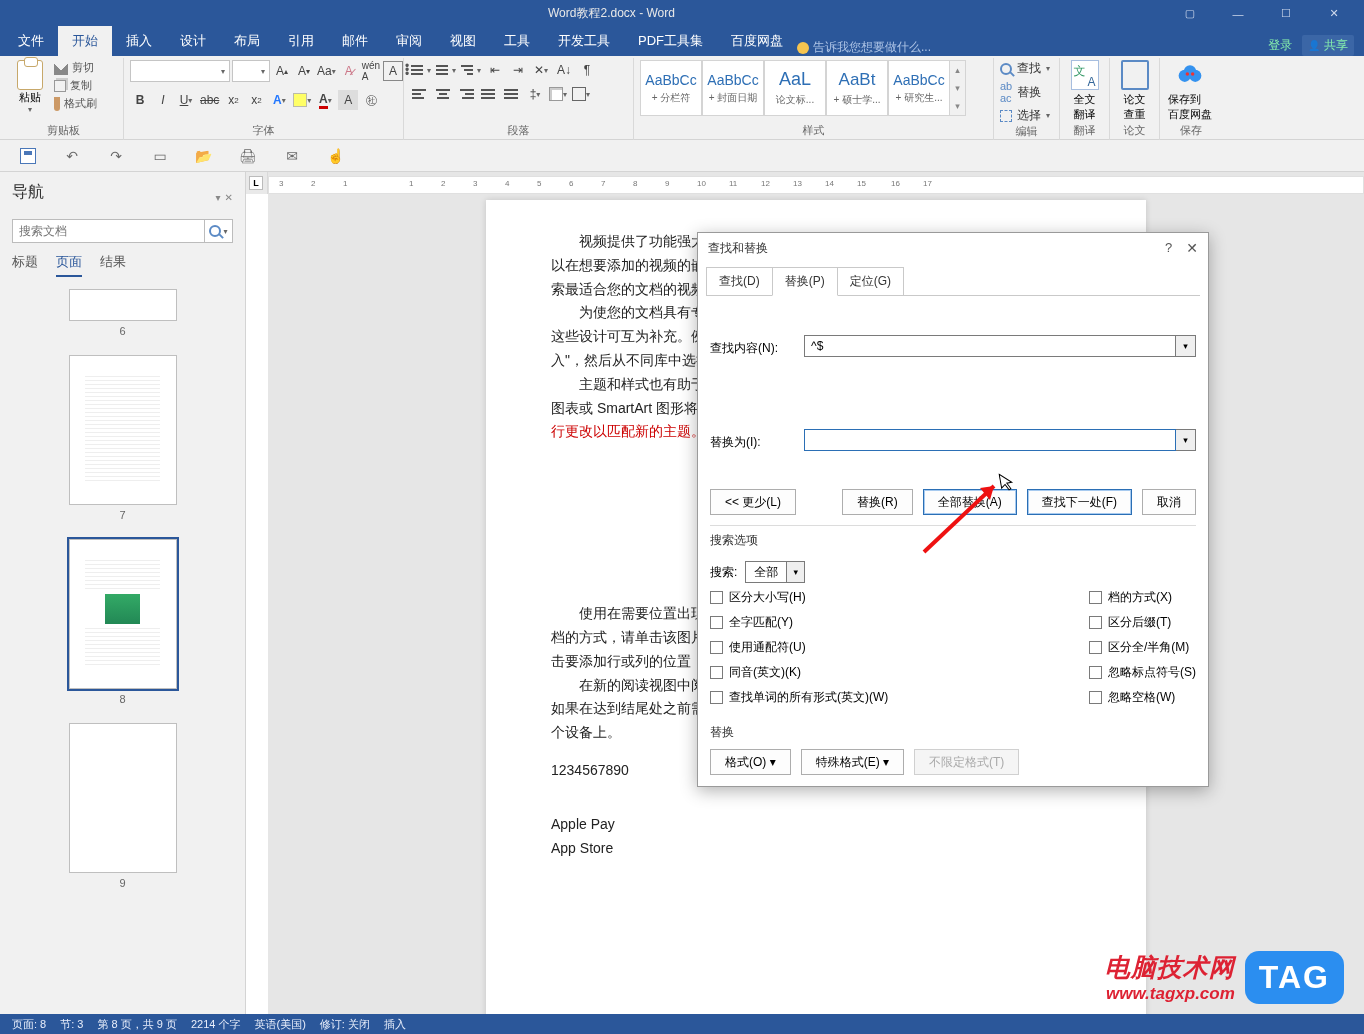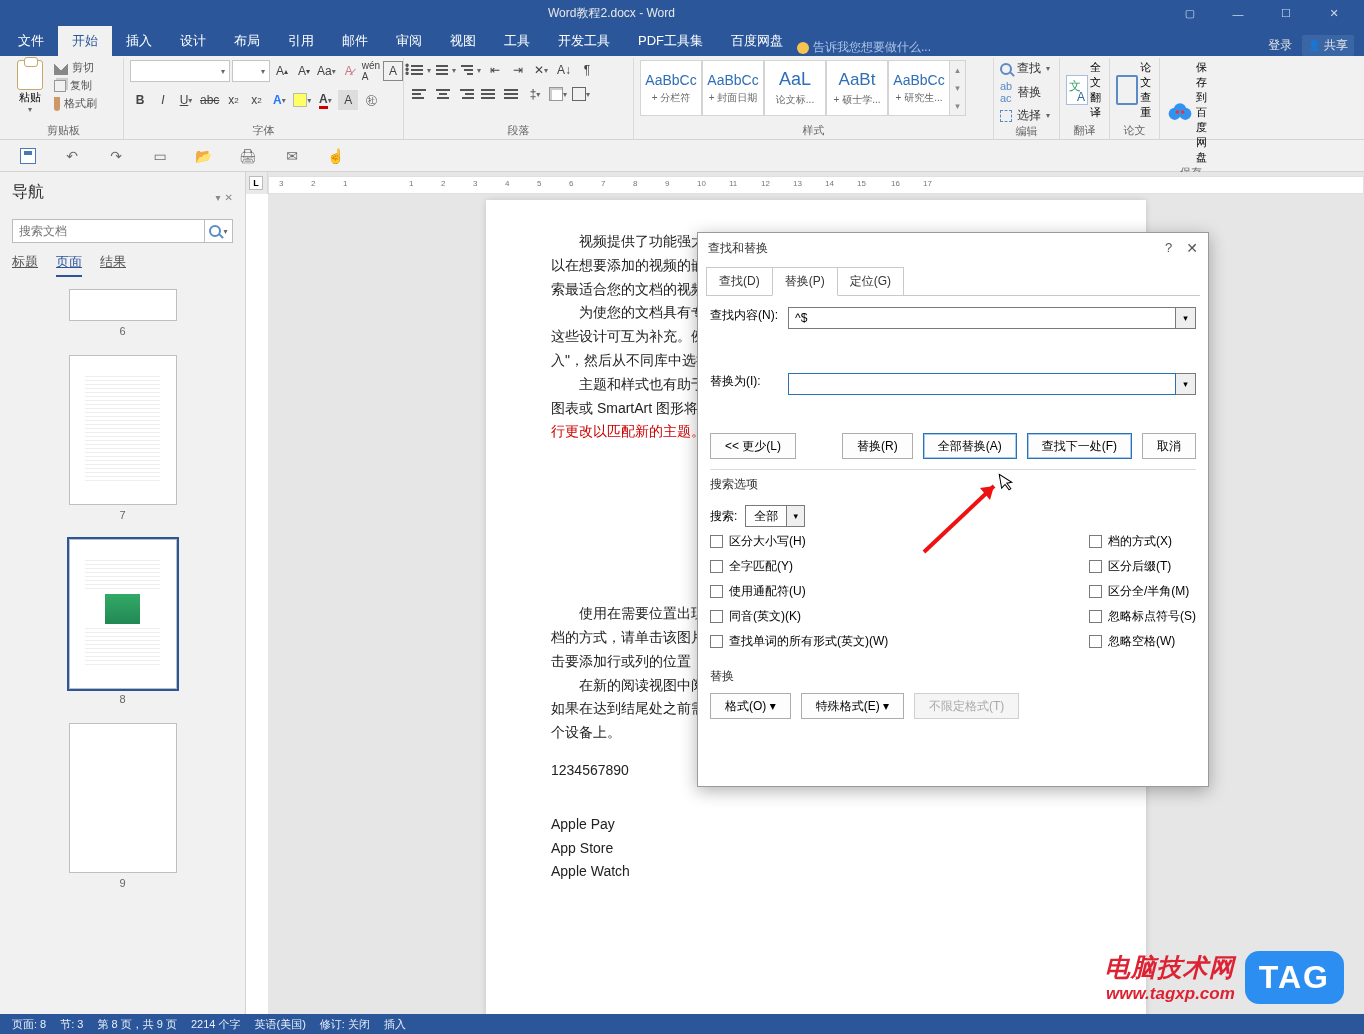--- a/index.html
+++ b/index.html
@@ -9,21 +9,21 @@
 .titlebar { background: #2b579a; color: #fff; height: 27px; display: flex; align-items: center; padding: 0 8px; }
 .titlebar .spacer-left { width: 540px; }
 .titlebar .title { flex: 1; text-align: left; font-size: 12px; color: #e8e8e8; }
 .winbtns { display: flex; gap: 4px; }
 .winbtn { width: 44px; height: 20px; display:flex; align-items:center; justify-content:center; color:#cfd9ec; font-size:11px; }
 
 
 .menutabs { background: #2b579a; height: 29px; display: flex; align-items: flex-end; padding-left: 4px; }
 .menutab { color: #fff; padding: 6px 14px; font-size: 13px; cursor: pointer; }
 .menutab.active { background: #f1f1f1; color: #2b579a; }
-.menutabs .right { margin-left: auto; display:flex; align-items:center; gap:10px; padding-right:10px; color:#e5e5e5; }
+.menutabs .right { margin-left: auto; display:flex; align-items:center; gap:10px; padding-right:10px; color:#86efac; }
 .share { background:#3b66a6; padding:2px 6px; border-radius:2px; font-size:12px;}
 .tellme { color:#adc3e5; font-size:12px; display:flex; align-items:center; gap:4px; }
 .tellme .bulb { width:12px;height:12px;border-radius:50%;background:#f6c44f; display:inline-block;}
 
 
 .ribbon { background: #f1f1f1; border-bottom: 1px solid #d4d4d4; height: 84px; display: flex; padding: 2px 4px 0; }
 .rgroup { border-right: 1px solid #d9d9d9; padding: 2px 6px 0; display:flex; flex-direction:column; height:82px; }
 .rgroup .body { flex:1; display:flex; align-items:flex-start; gap:4px; }
 .rgroup .label { text-align:center; font-size:11px; color:#666; padding-bottom:2px; }
 
@@ -66,21 +66,21 @@
 .style-more { width:16px; display:flex; flex-direction:column; border:1px solid #d4d4d4; border-left:none;}
 .style-more span{flex:1;display:flex;align-items:center;justify-content:center;font-size:9px;color:#888;}
 
 .edit-col { display:flex; flex-direction:column; gap:3px; font-size:12px; color:#333;}
 .edit-col .row { display:flex; align-items:center; gap:5px;}
 .mag{width:12px;height:12px;border:2px solid #5b8ac5;border-radius:50%;position:relative;}
 .mag:after{content:"";position:absolute;width:6px;height:2px;background:#5b8ac5;transform:rotate(45deg);right:-5px;bottom:-2px;}
 .repl-ic{font-size:11px;color:#5b8ac5;}
 .sel-ic{width:12px;height:12px;border:1px dashed #5b8ac5;}
 
-.bigbtn { display:flex; flex-direction:row; align-items:center; width:48px; cursor:pointer; gap:2px;}
+.bigbtn { display:flex; flex-direction:column; align-items:center; width:48px; cursor:pointer; gap:2px;}
 .bigbtn .ic { width:28px; height:30px; }
 .trans-ic{background:linear-gradient(#fff,#fff);border:1px solid #a7bedf;position:relative;}
 .trans-ic:before{content:"文";position:absolute;left:2px;top:2px;font-size:12px;color:#396;}
 .trans-ic:after{content:"A";position:absolute;right:2px;bottom:0;font-size:12px;color:#369;}
 .lunwen-ic{border:2px solid #5b8ac5;border-radius:2px;}
 .baidu-ic{width:28px;height:28px;}
 .baidu-ic svg{width:28px;height:28px;}
 
 
 .qat { background:#f1f1f1; height:32px; display:flex; align-items:center; gap:24px; padding-left:18px; border-bottom:1px solid #d4d4d4;}
@@ -91,21 +91,21 @@
 
 .main { display:flex; height:calc(1034px - 27px - 29px - 84px - 32px - 20px); }
 .navpane { width:246px; background:#f1f1f1; border-right:1px solid #d4d4d4; padding:10px 12px; }
 .navpane h2 { font-size:16px; font-weight:normal; color:#333; margin-bottom:10px; }
 .nav-head { display:flex; justify-content:space-between; align-items:center; margin-bottom:6px;}
 .nav-head .ctl { font-size:10px; color:#888; display:flex; gap:4px;}
 .searchbox { display:flex; border:1px solid #bcbcbc; background:#fff; height:24px; margin-bottom:10px;}
 .searchbox input { flex:1; border:none; outline:none; padding:0 6px; font-size:12px; background:transparent;}
 .searchbox .sbtn { width:28px; display:flex; align-items:center; justify-content:center; border-left:1px solid #bcbcbc; gap:2px;}
 .navtabs { display:flex; gap:18px; font-size:13px; margin-bottom:12px;}
-.navtab { color:#555; padding-bottom:4px; cursor:pointer;text-decoration:underline;}
+.navtab { color:#555; padding-bottom:4px; cursor:pointer;}
 .navtab.active { color:#2b579a; border-bottom:2px solid #2b579a; font-weight:500;}
 .thumbs { display:flex; flex-direction:column; align-items:center; gap:18px; overflow:auto;}
 .thumb { width:108px; border:1px solid #bfbfbf; background:#fff; display:flex; align-items:center; justify-content:center; font-size:5px; color:#999; padding:6px; cursor:pointer;}
 .thumb.sel { outline:2px solid #2b579a; }
 .tn { font-size:11px; color:#666;}
 
 .rulerarea { width:22px; background:#e9e9e9; border-right:1px solid #d9d9d9; position:relative;}
 .ruler-tab { position:absolute; top:4px; left:3px; width:14px;height:14px;border:1px solid #bbb;background:#fff;font-size:9px;display:flex;align-items:center;justify-content:center;font-weight:bold;}
 .vruler { position:absolute; top:22px; left:0; width:22px; bottom:0; background:#fff; font-size:8px; color:#777;}
 
@@ -123,21 +123,21 @@
 .dialog { position:absolute; left:697px; top:232px; width:512px; height:555px; background:#fff; border:1px solid #9a9a9a; box-shadow:0 4px 16px rgba(0,0,0,.3); z-index:50;}
 .dlg-title { height:30px; display:flex; align-items:center; justify-content:space-between; padding:0 10px; font-size:12px; color:#333;}
 .dlg-title .r { display:flex; gap:14px; color:#555; font-size:13px;}
 .dlg-close { cursor:pointer; font-size:14px;}
 .dlg-tabs { display:flex; padding:4px 8px 0; gap:0;}
 .dlg-tab { border:1px solid #c9c9c9; border-bottom:none; padding:5px 12px; font-size:12px; background:#fff; color:#333; cursor:pointer; margin-right:-1px;}
 .dlg-tab.inactive { background:#fff; }
 .dlg-tab.active { border-bottom:1px solid #fff; position:relative; z-index:2;}
 .dlg-tabline { border-top:1px solid #c9c9c9; margin:0 8px; position:relative; top:-1px;}
 .dlg-body { padding:10px 12px; }
-.dlg-row { display:flex; align-items:flex-start; gap:8px; margin-bottom:10px;}
+.dlg-row { display:flex; align-items:flex-end; gap:24px; margin-bottom:10px;margin-top:28px;}
 .dlg-row label { width:70px; font-size:12px; }
 .dlg-combo { flex:1; display:flex; }
 .dlg-combo input { flex:1; border:1px solid #7a7a7a; height:22px; padding:0 6px; font-size:12px; outline:none;}
 .dlg-combo .arr { width:20px; border:1px solid #7a7a7a; border-left:none; display:flex; align-items:center; justify-content:center; background:#efefef; font-size:9px; cursor:pointer;}
 .dlg-btnrow { display:flex; justify-content:center; gap:10px; padding:18px 12px 10px; }
 .dlg-btn { border:1px solid #adadad; background:#fdfdfd; height:26px; padding:0 14px; font-size:12px; cursor:pointer; display:flex; align-items:center;}
 .dlg-btn.less { margin-right:auto; }
 .dlg-btn.primary { border:1px solid #2b6fb5; box-shadow:inset 0 0 0 1px #a7caef;}
 .dlg-btn.disabled { color:#aaa; border-color:#d0d0d0; background:#f5f5f5;}
 .dlg-sep { border-top:1px solid #dcdcdc; margin:0 12px; }
@@ -566,21 +566,20 @@
       <div class="pic"></div>
       <p class="indent"><span>使用在需要位置出现的新</span></p>
       <p><span>档的方式，请单击该图片，图</span></p>
       <p><span>击要添加行或列的位置，然后</span></p>
       <p class="indent"><span>在新的阅读视图中阅读更</span></p>
       <p><span>如果在达到结尾处之前需要停</span></p>
       <p><span>个设备上。</span></p>
       <p style="margin-top:14px"><span>1234567890</span></p>
       <p style="margin-top:30px"><span>Apple Pay</span></p>
       <p><span>App Store</span></p>
-      <p><span>Apple Watch</span></p>
     </div>
   </div>
 </div>
 
 <div class="dialog">
   <div class="dlg-title">
     <span>查找和替换</span>
     <div class="r">
       <span>?</span>
       <span class="dlg-close">✕</span>

